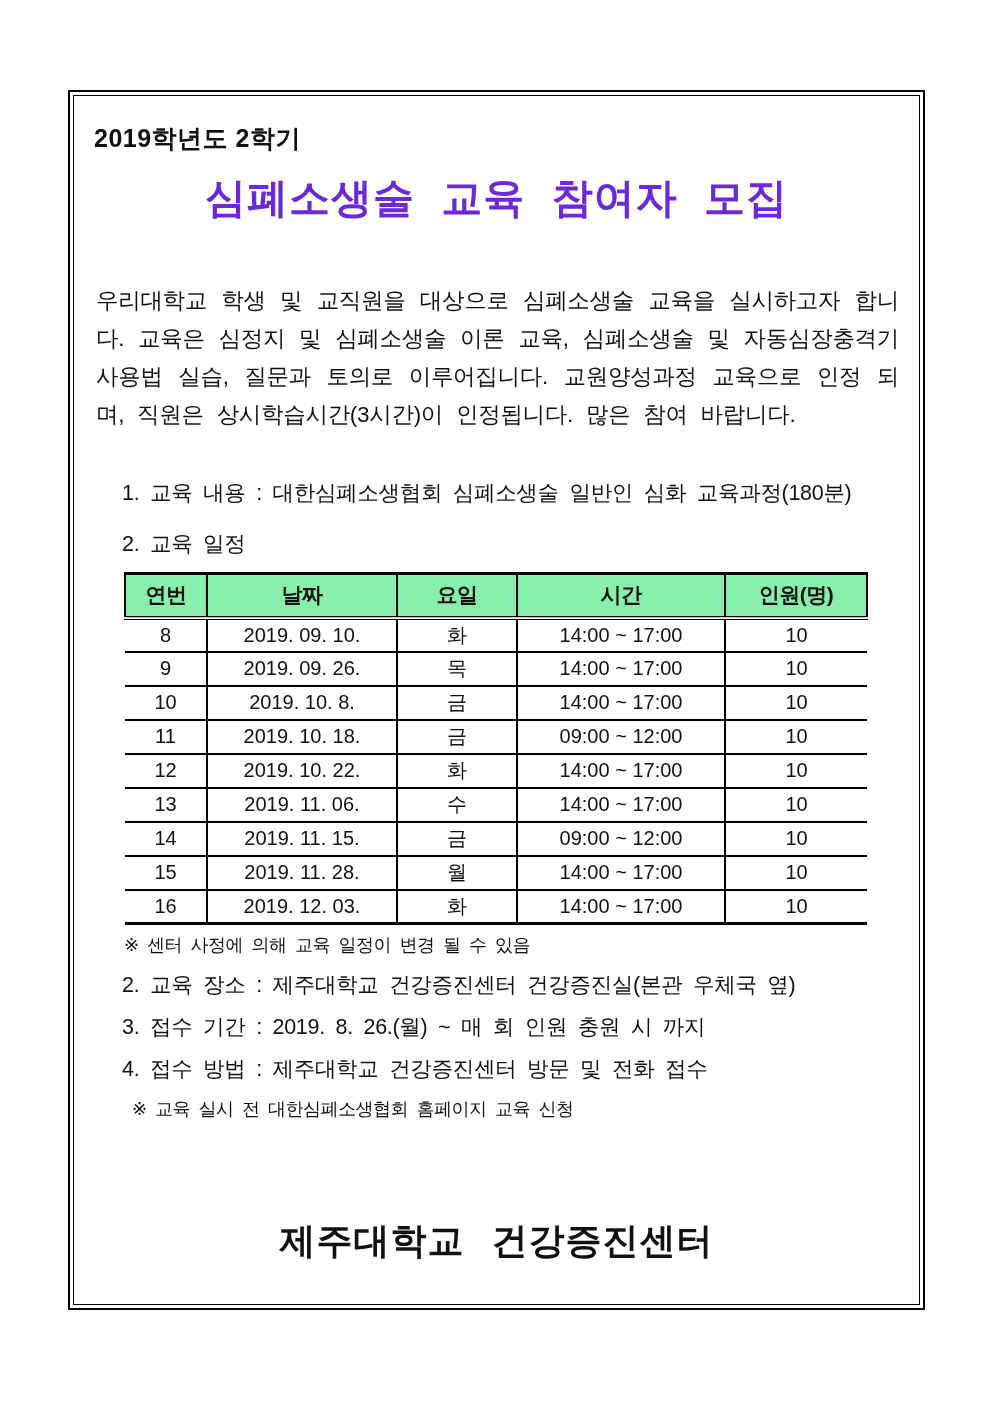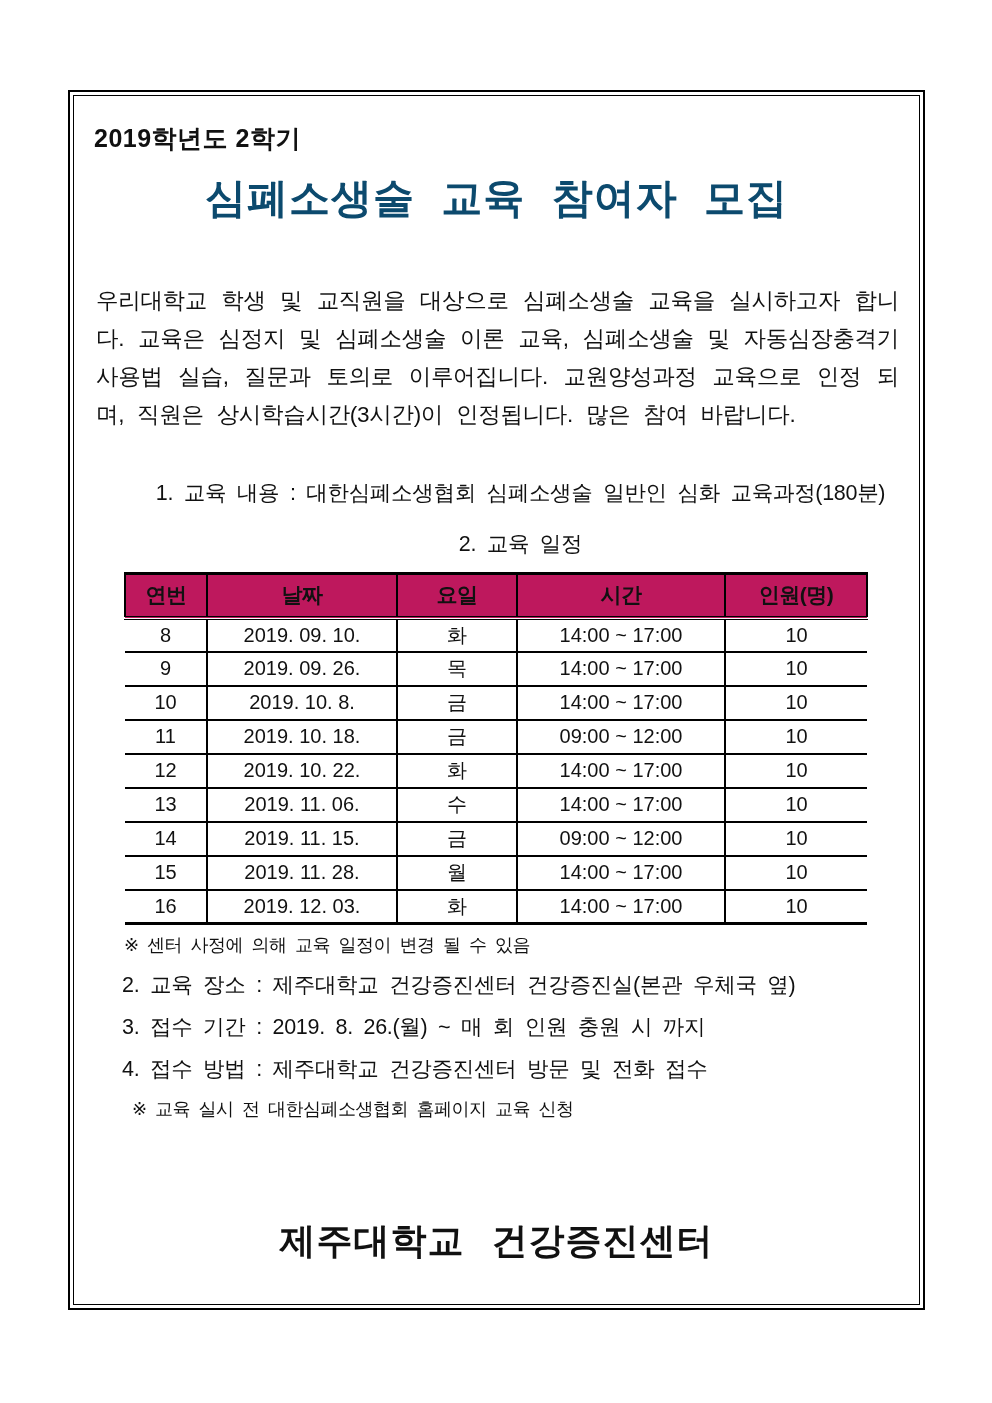--- a/index.html
+++ b/index.html
@@ -28,56 +28,55 @@
     margin: 26px 0 0 20px;
     font-size: 25px;
     font-weight: bold;
     letter-spacing: 0.5px;
   }
   .doc-title {
     margin-top: 16px;
     text-align: center;
     font-size: 41px;
     font-weight: bold;
-    color: #0c4a6e;
+    color: #6d28d9;
     word-spacing: 14px;
     letter-spacing: 1px;
   }
   .intro {
     margin: 56px 20px 0 22px;
     font-size: 22.5px;
     line-height: 38px;
     text-align: justify;
     word-spacing: 7px;
     letter-spacing: -0.3px;
   }
   .list-item {
     margin-left: 48px;
     font-size: 21.5px;
     word-spacing: 5px;
     letter-spacing: -0.3px;
-    text-align: center;
   }
   .li-1 { margin-top: 44px; }
   .li-2 { margin-top: 22px; }
   table.schedule {
     margin: 14px 0 0 50px;
     width: 742px;
     border-collapse: collapse;
     border-top: 3px solid #000000;
     border-bottom: 3px solid #000000;
     table-layout: fixed;
   }
   table.schedule col.c-no   { width: 82px; }
   table.schedule col.c-date { width: 190px; }
   table.schedule col.c-day  { width: 120px; }
   table.schedule col.c-time { width: 208px; }
   table.schedule col.c-cap  { width: 142px; }
   table.schedule th {
-    background: #be185d;
+    background: #86efac;
     height: 44px;
     font-size: 21px;
     font-weight: bold;
     text-align: center;
     vertical-align: middle;
     border-bottom: 4px double #000000;
     border-left: 2px solid #000000;
     border-right: 2px solid #000000;
     letter-spacing: -0.5px;
   }

